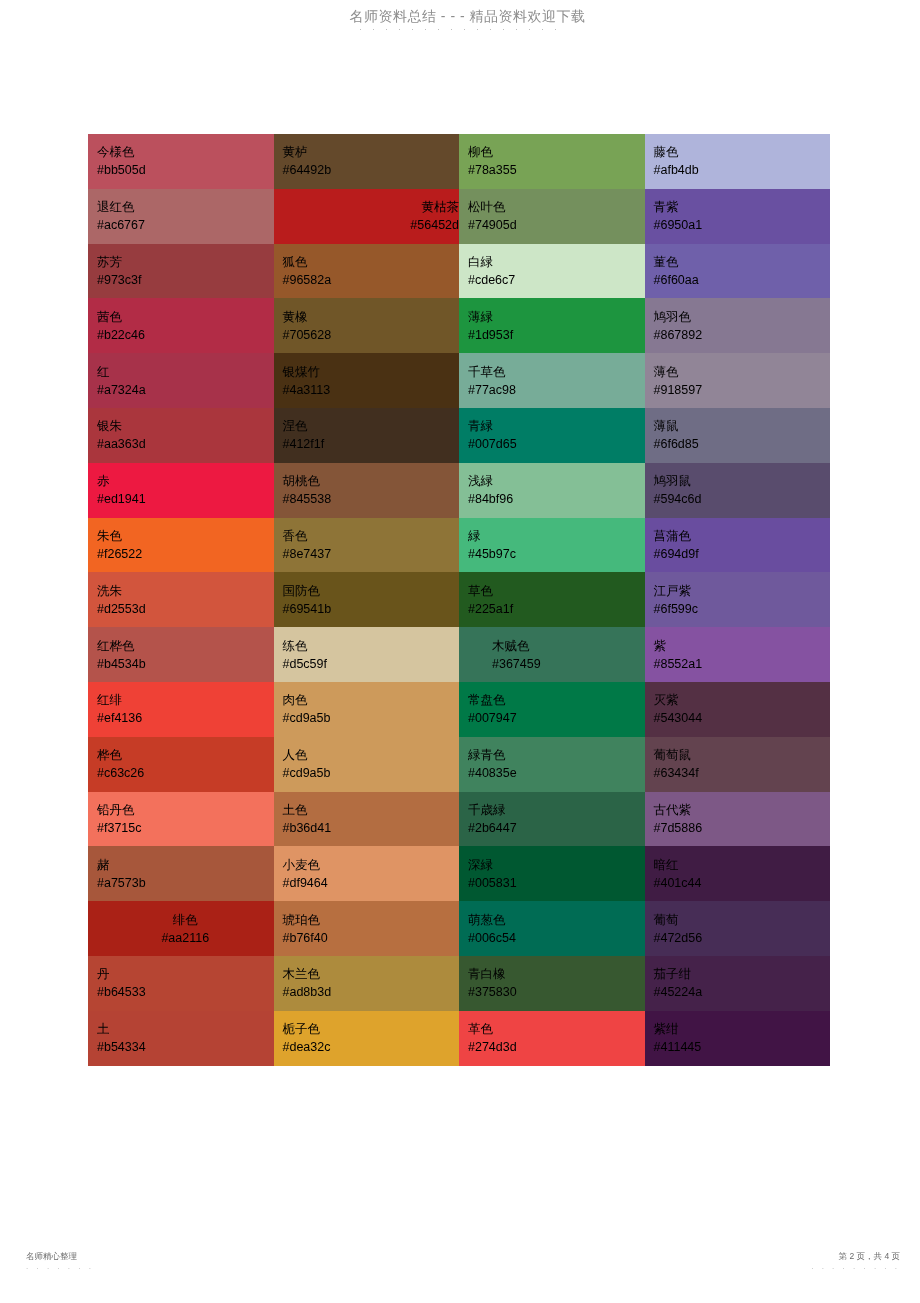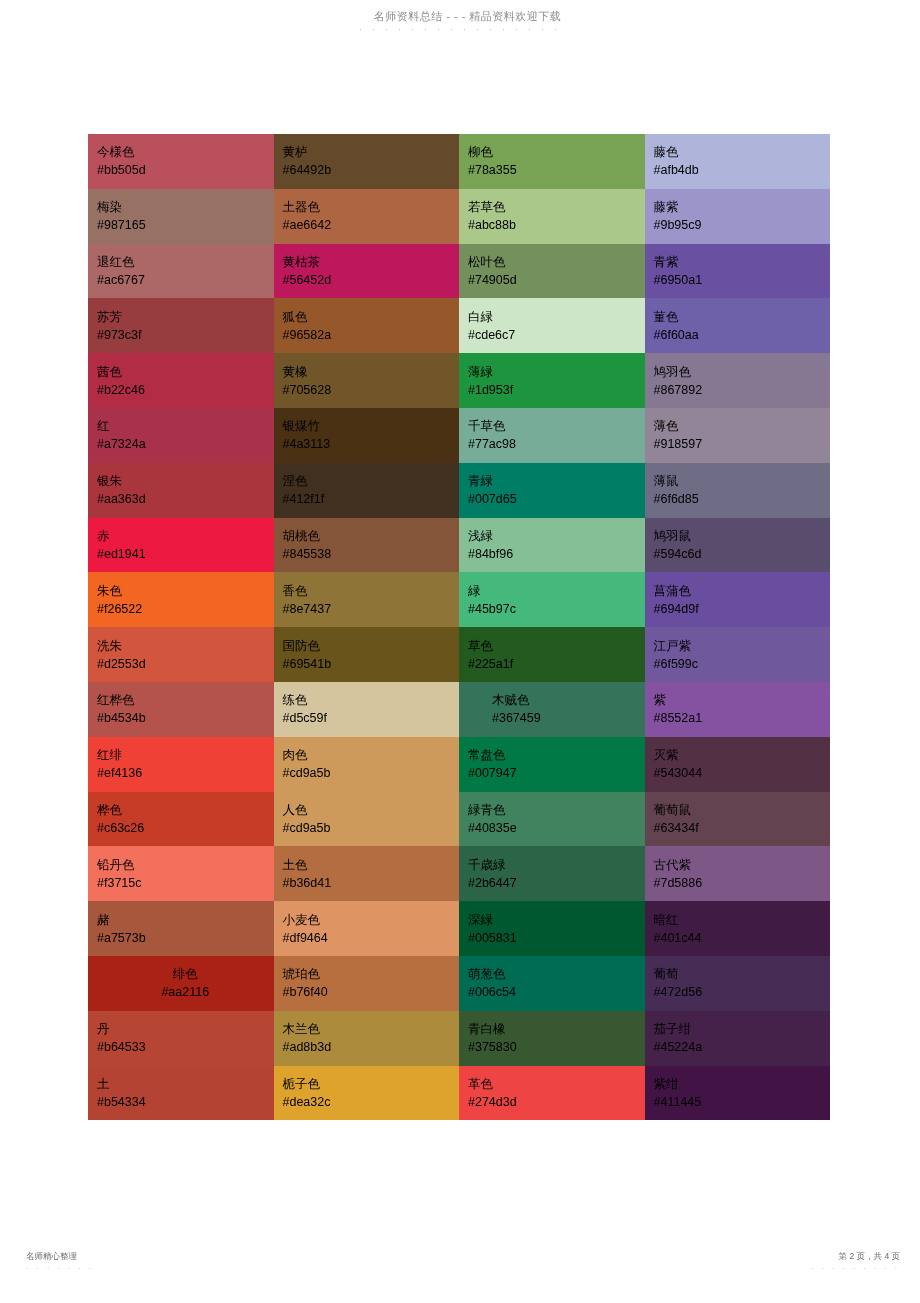--- a/index.html
+++ b/index.html
@@ -17,21 +17,21 @@
 
   
   .page-header {
     position: absolute;
     top: 10px;
     left: 0;
     width: 920px;
     text-align: center;
   }
   .header-text {
-    font-size: 11px;
+    font-size: 14px;
     color: #8d8d8d;
     letter-spacing: 0.5px;
     line-height: 12px;
     white-space: nowrap;
     padding-left: 15px;
   }
   .header-dots {
     font-size: 9px;
     color: #b4b4b4;
     letter-spacing: 4px;
@@ -129,43 +129,25 @@
         <td style="background-color: rgb(120, 163, 85);">
           <span class="cell-name">柳色</span>
           <span class="cell-hex">#78a355</span>
         </td>
         <td style="background-color: rgb(175, 180, 219);">
           <span class="cell-name">藤色</span>
           <span class="cell-hex">#afb4db</span>
         </td>
       </tr>
       <tr>
-        <td style="background-color: rgb(152, 113, 101);">
-          <span class="cell-name">梅染</span>
-          <span class="cell-hex">#987165</span>
-        </td>
-        <td style="background-color: rgb(174, 102, 66);">
-          <span class="cell-name">土器色</span>
-          <span class="cell-hex">#ae6642</span>
-        </td>
-        <td style="background-color: rgb(171, 200, 139);">
-          <span class="cell-name">若草色</span>
-          <span class="cell-hex">#abc88b</span>
-        </td>
-        <td style="background-color: rgb(155, 149, 201);">
-          <span class="cell-name">藤紫</span>
-          <span class="cell-hex">#9b95c9</span>
-        </td>
-      </tr>
-      <tr>
         <td style="background-color: rgb(172, 103, 103);">
           <span class="cell-name">退红色</span>
           <span class="cell-hex">#ac6767</span>
         </td>
-        <td style="background-color: #be185d;">
+        <td style="background-color: #b91c1c; text-align: right;">
           <span class="cell-name">黄枯茶</span>
           <span class="cell-hex">#56452d</span>
         </td>
         <td style="background-color: rgb(116, 144, 93);">
           <span class="cell-name">松叶色</span>
           <span class="cell-hex">#74905d</span>
         </td>
         <td style="background-color: rgb(105, 80, 161);">
           <span class="cell-name">青紫</span>
           <span class="cell-hex">#6950a1</span>

